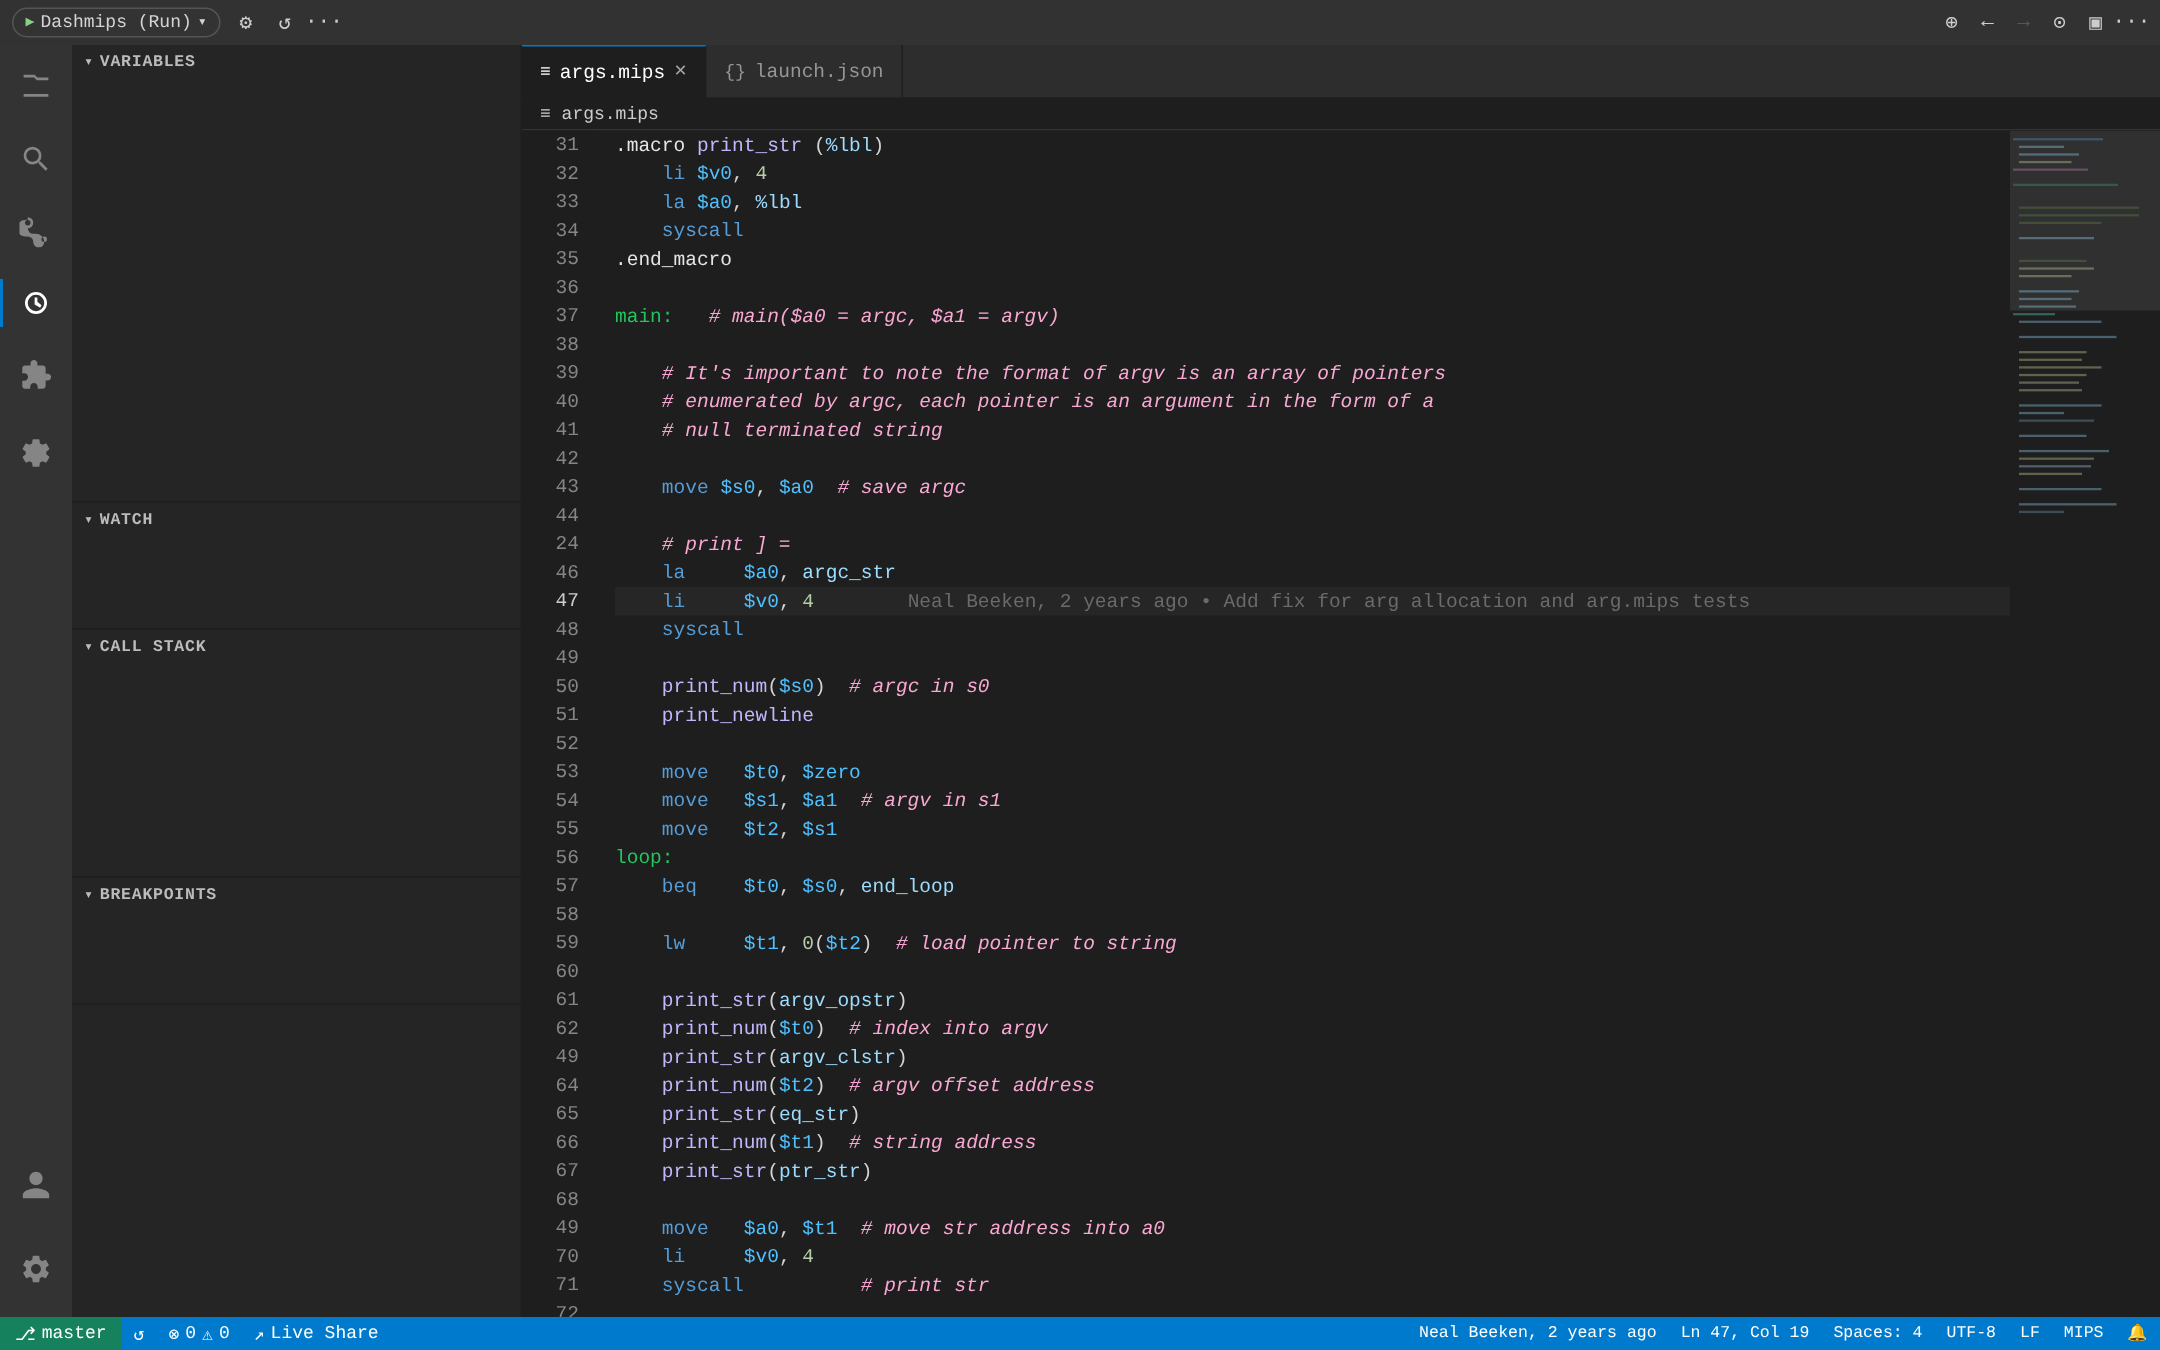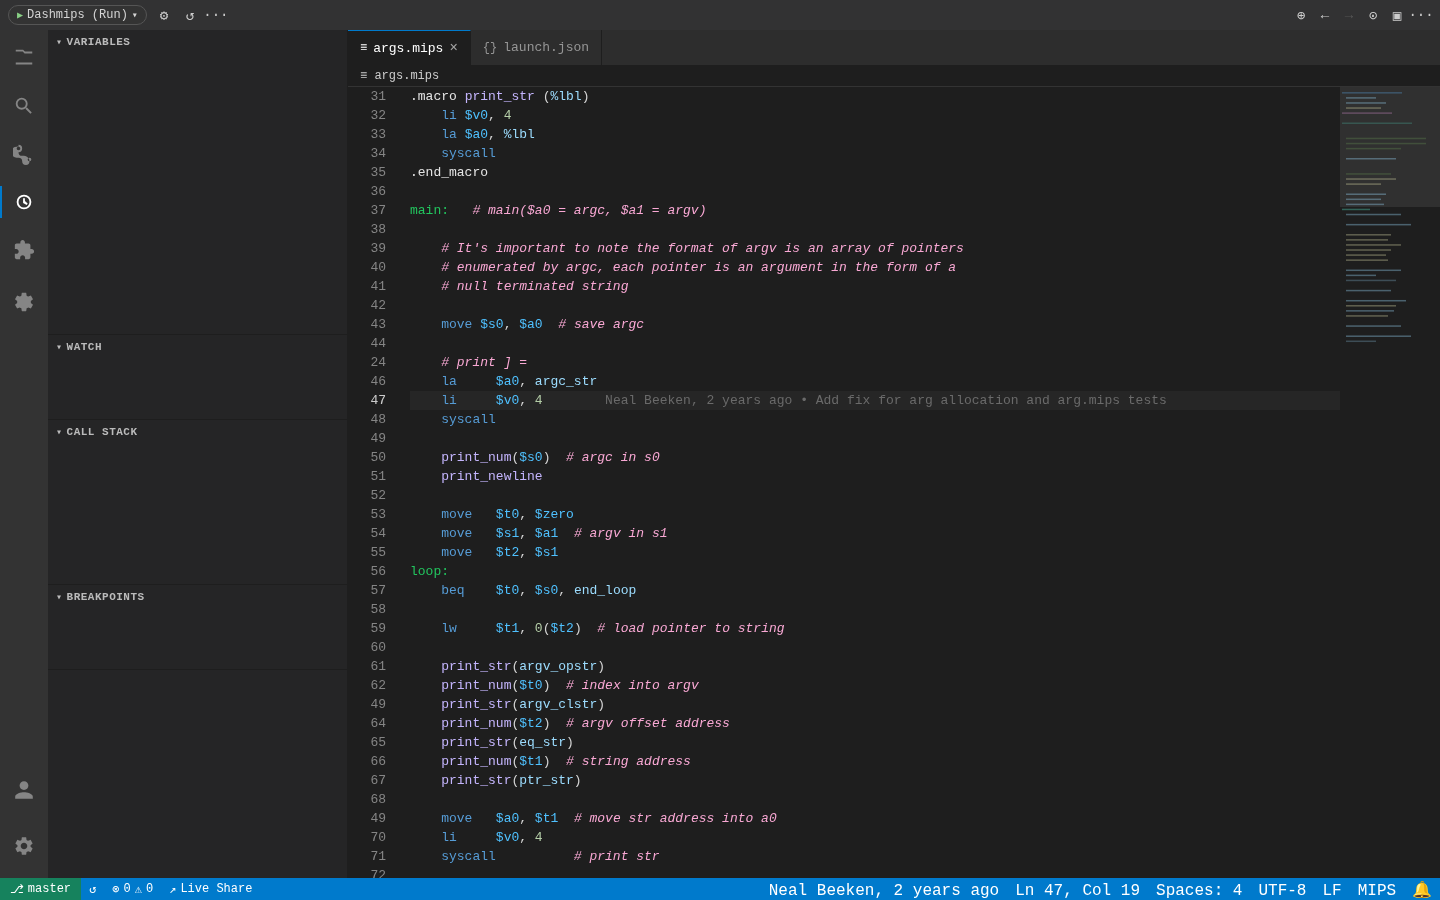--- a/index.html
+++ b/index.html
@@ -296,22 +296,21 @@
       gap: 4px;
       cursor: pointer;
     }
     .status-git { background: #16825d; padding: 0 10px; }
     .status-spacer { flex: 1; }
     .status-right {
       display: flex;
       align-items: center;
     }
     .status-right .status-item {
-      font-size: 16px;
-      align-items: flex-end;
+      font-size: 11px;
     }
     .live-share-item {
       display: flex;
       align-items: center;
       gap: 4px;
       padding: 0 8px;
       height: 22px;
       cursor: pointer;
     }
 

